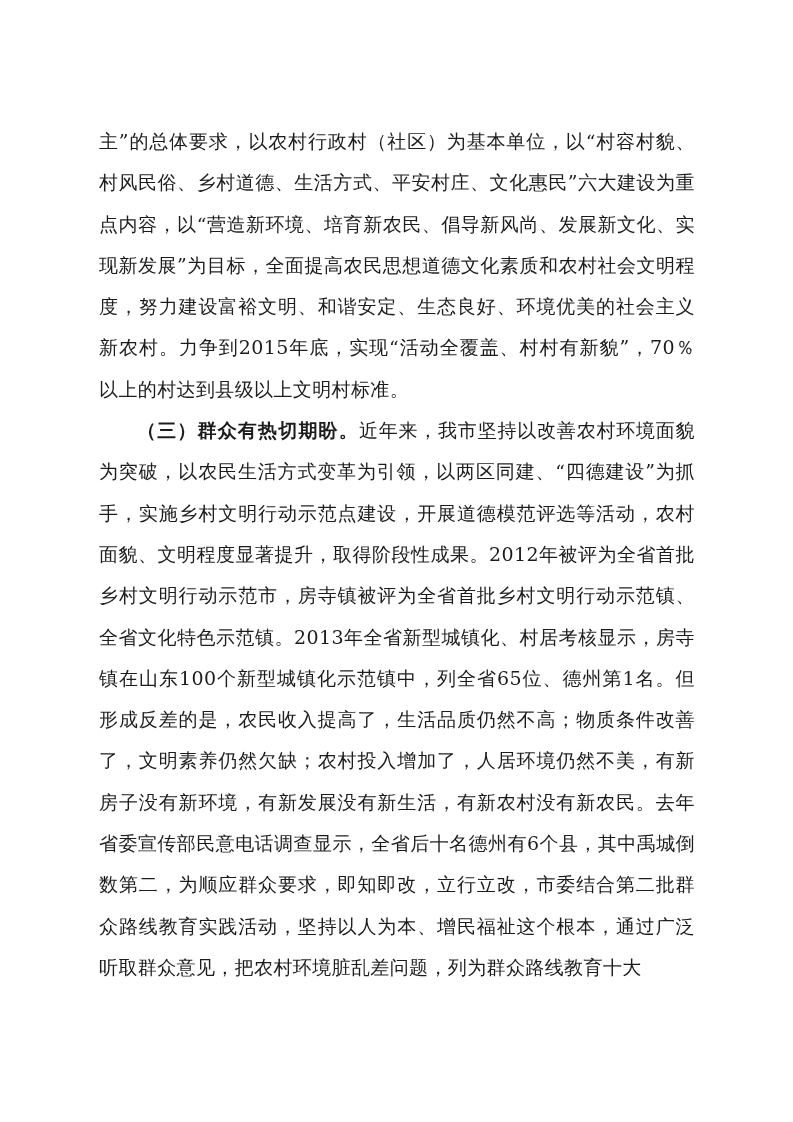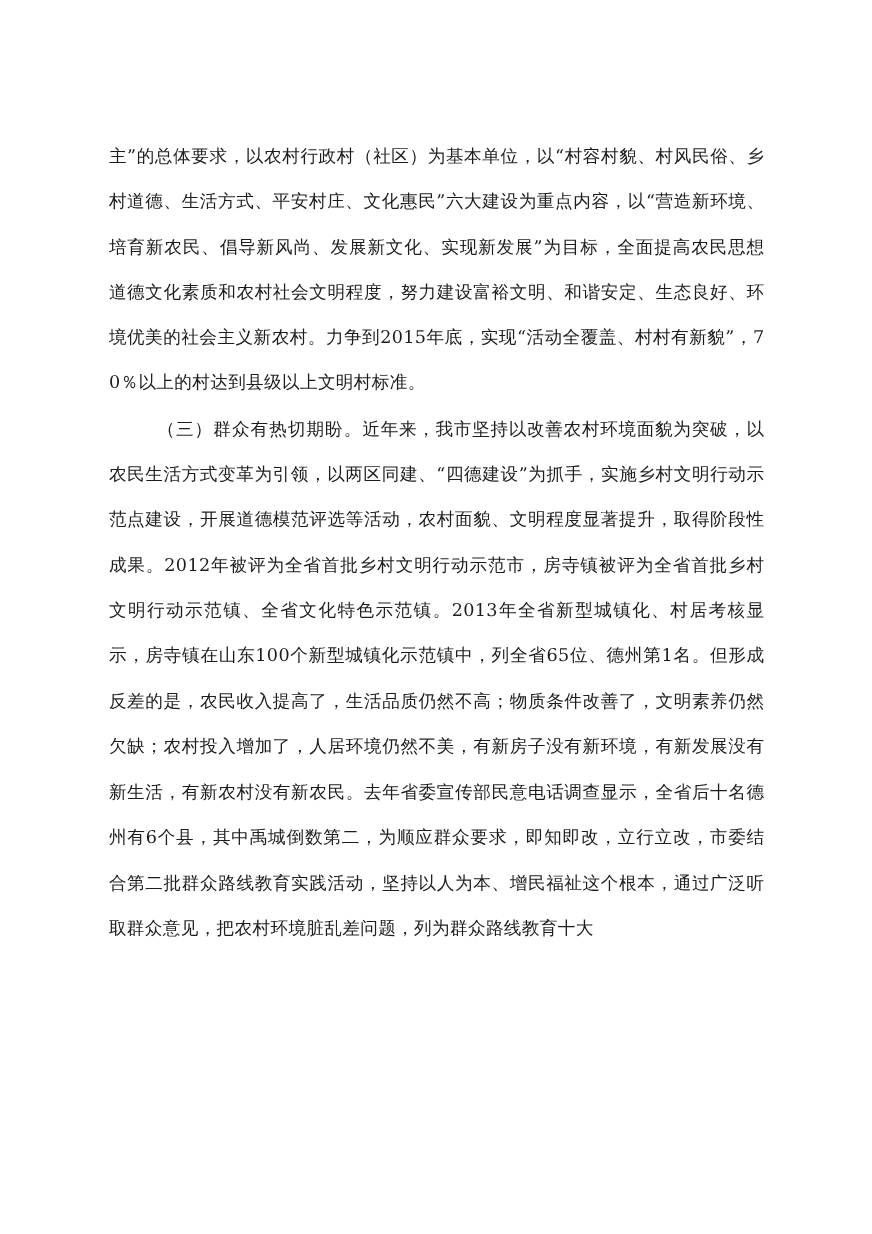--- a/index.html
+++ b/index.html
@@ -21,38 +21,37 @@
     box-sizing: border-box;
   }
   .text-body {
     position: absolute;
     left: 99px;
     top: 121px;
     width: 596px;
   }
   p.para {
     margin: 0 0 0 0;
-    font-size: 16px;
+    font-size: 19px;
     line-height: 41.3px;
     color: #1c1c1c;
     text-align: justify;
     text-justify: inter-ideograph;
     letter-spacing: 0.02em;
     font-family: "DejaVu Serif", "Liberation Serif", serif;
     -webkit-font-feature-settings: normal;
     word-break: break-all;
     text-indent: 0;
   }
   p.para.indent {
     text-indent: 2em;
   }
   .hd {
-    font-weight: 400;
+    font-weight: 700;
     letter-spacing: 0.04em;
-    margin-left: 12px;
   }
 </style>
 </head>
 <body>
 
 <div class="page">
 
   <div class="text-body">
 
     <p class="para"><span>主”的总体要求，以农村行政村（社区）为基本单位，以“村容村貌、村风民俗、乡村道德、生活方式、平安村庄、文化惠民”六大建设为重点内容，以“营造新环境、培育新农民、倡导新风尚、发展新文化、实现新发展”为目标，全面提高农民思想道德文化素质和农村社会文明程度，努力建设富裕文明、和谐安定、生态良好、环境优美的社会主义新农村。力争到2015年底，实现“活动全覆盖、村村有新貌”，70％以上的村达到县级以上文明村标准。</span></p>

